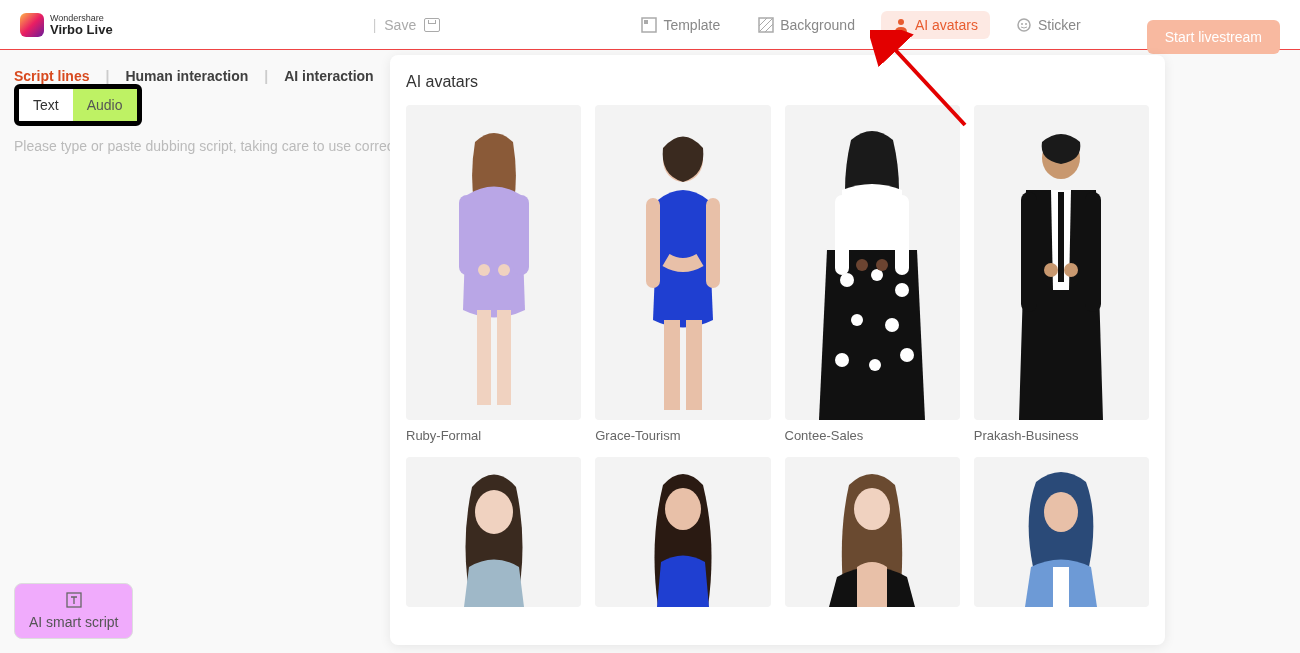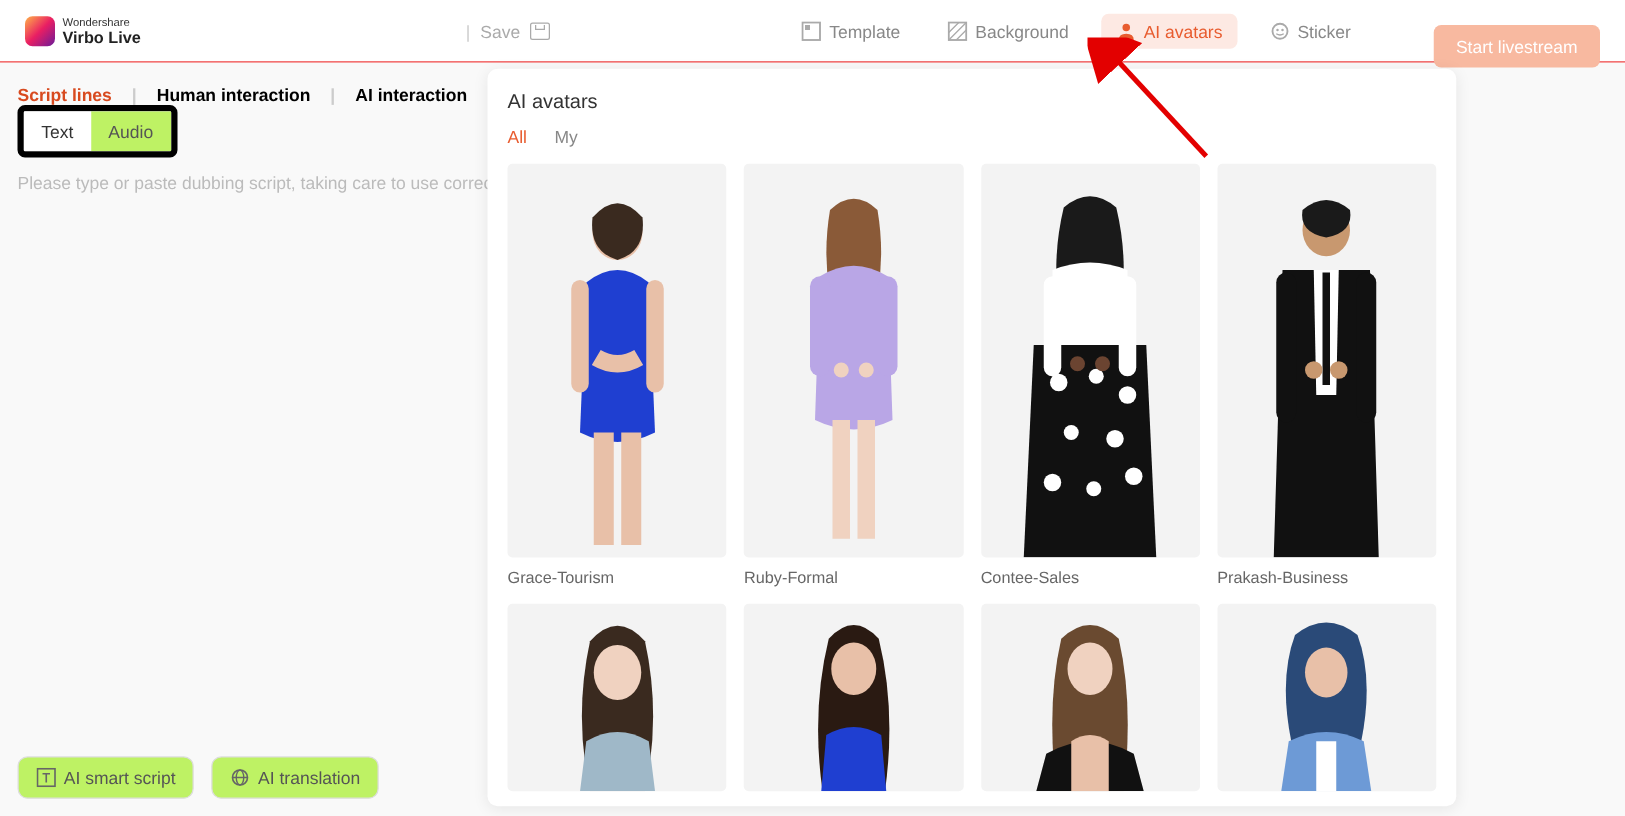--- a/index.html
+++ b/index.html
@@ -19,30 +19,30 @@
 
   .nav-center { margin-left: auto; display: flex; align-items: center; gap: 14px; }
   .nav-item { display: flex; align-items: center; gap: 6px; font-size: 14px; color: #888; cursor: pointer; padding: 6px 12px; border-radius: 6px; }
   .nav-item.active { background: #fde9e3; color: #e85c2f; }
   .nav-ico { width: 16px; height: 16px; display: inline-block; }
   .start-btn { margin-left: 40px; background: #f8b9a0; color: #fff; border: none; padding: 9px 18px; border-radius: 6px; font-size: 14px; cursor: pointer; margin-top: 24px; }
 
   
   .left-panel { position: absolute; left: 0; top: 50px; width: 460px; height: 603px; padding: 18px 14px; }
   .sub-tabs { display: flex; gap: 16px; font-size: 14px; font-weight: 600; }
-  .sub-tabs .tab { color: #000000; cursor: pointer; }
+  .sub-tabs .tab { color: #404040; cursor: pointer; }
   .sub-tabs .tab.active { color: #d84a1f; }
   .sub-tabs .sep { color: #ccc; }
   .mode-tabs { display: inline-flex; border: 5px solid #000000; border-radius: 6px; overflow: hidden; }
   .mode-tab { padding: 8px 14px; font-size: 14px; color: #555; background: #bef264; cursor: pointer; }
   .mode-tab.active { background: #fff; color: #333; }
   .script-area { margin-top: 12px; width: 100%; height: 380px; border: none; background: transparent; resize: none; font-size: 14px; color: #333; outline: none; }
   .script-area::placeholder { color: #bbb; }
   .bottom-btns { position: absolute; bottom: 14px; left: 14px; display: flex; gap: 14px; }
-  .pill-btn { display: flex; align-items: center; gap: 6px; border: 1px solid #ddd; background: #bef264; padding: 8px 14px; border-radius: 8px; font-size: 14px; color: #555; cursor: pointer; }
+  .pill-btn { display: flex; align-items: center; gap: 6px; border: 1px solid #ddd; background: #f0abfc; padding: 8px 14px; border-radius: 8px; font-size: 14px; color: #555; cursor: pointer; flex-direction: column; }
   .pill-ico { width: 16px; height: 16px; }
 
   
   .avatar-panel { position: absolute; left: 390px; top: 55px; width: 775px; height: 590px; background: #fff; border-radius: 8px; box-shadow: 0 2px 12px rgba(0,0,0,0.08); padding: 18px 16px 0 16px; overflow: hidden; }
   .panel-title { font-size: 16px; color: #333; font-weight: 500; }
   .filter-tabs { margin-top: 10px; display: flex; gap: 22px; font-size: 14px; }
   .filter-tab { color: #888; cursor: pointer; }
   .filter-tab.active { color: #e85c2f; }
   .grid { margin-top: 14px; display: grid; grid-template-columns: repeat(4, 1fr); gap: 14px 14px; }
   .card { display: flex; flex-direction: column; }
@@ -120,69 +120,57 @@
   </div>
   <textarea class="script-area" placeholder="Please type or paste dubbing script, taking care to use correct breaks" style=""></textarea>
   <div class="bottom-btns">
     <button class="pill-btn">
       <svg class="pill-ico" viewBox="0 0 16 16">
           <rect x="1" y="1" width="14" height="14" fill="none" stroke="#666" stroke-width="1.3"></rect>
           <path d="M5 5 H11 M8 5 V12" stroke="#666" stroke-width="1.3"></path>
         </svg>
       <span>AI smart script</span>
     </button>
-    <button class="pill-btn">
-      <svg class="pill-ico" viewBox="0 0 16 16">
-          <circle cx="8" cy="8" r="6" fill="none" stroke="#666" stroke-width="1.3"></circle>
-          <ellipse cx="8" cy="8" rx="3" ry="6" fill="none" stroke="#666" stroke-width="1.1"></ellipse>
-          <line x1="2" y1="8" x2="14" y2="8" stroke="#666" stroke-width="1.1"></line>
-        </svg>
-      <span>AI translation</span>
-    </button>
   </div>
 </div>
 
 <div class="avatar-panel">
   <div class="panel-title">AI avatars</div>
-  <div class="filter-tabs">
-    <span class="filter-tab active">All</span>
-    <span class="filter-tab">My</span>
-  </div>
   <div class="grid">
 
-    <div class="card">
-      <div class="thumb">
-        <svg class="person" width="130" height="300" viewBox="0 0 130 300">
-          <ellipse cx="65" cy="40" rx="20" ry="22" fill="#e8c0a8"></ellipse>
-          <path d="M45 28 Q65 5 85 28 Q88 55 65 62 Q42 55 45 28" fill="#3a2a1f"></path>
-          <path d="M40 80 Q65 60 90 80 L95 200 Q65 215 35 200 Z" fill="#1f3fd1"></path>
-          <rect x="28" y="78" width="14" height="90" rx="7" fill="#e8c0a8"></rect>
-          <rect x="88" y="78" width="14" height="90" rx="7" fill="#e8c0a8"></rect>
-          <path d="M48 140 Q65 150 82 140" stroke="#e8c0a8" stroke-width="14" fill="none"></path>
-          <rect x="46" y="200" width="16" height="90" fill="#e8c0a8"></rect>
-          <rect x="68" y="200" width="16" height="90" fill="#e8c0a8"></rect>
-        </svg>
-      </div>
-      <div class="caption">Grace-Tourism</div>
-    </div>
     <div class="card">
       <div class="thumb">
         <svg class="person" width="130" height="300" viewBox="0 0 130 300">
           <ellipse cx="65" cy="40" rx="19" ry="21" fill="#f0d2c0"></ellipse>
           <path d="M46 22 Q65 4 84 22 Q92 70 78 110 L52 110 Q38 70 46 22" fill="#8a5a38"></path>
           <path d="M38 75 Q65 58 92 75 L96 190 Q65 205 34 190 Z" fill="#b9a6e6"></path>
           <rect x="30" y="75" width="16" height="80" rx="8" fill="#b9a6e6"></rect>
           <rect x="84" y="75" width="16" height="80" rx="8" fill="#b9a6e6"></rect>
           <circle cx="55" cy="150" r="6" fill="#f0d2c0"></circle>
           <circle cx="75" cy="150" r="6" fill="#f0d2c0"></circle>
           <rect x="48" y="190" width="14" height="95" fill="#f0d2c0"></rect>
           <rect x="68" y="190" width="14" height="95" fill="#f0d2c0"></rect>
         </svg>
       </div>
       <div class="caption">Ruby-Formal</div>
+    </div>
+    <div class="card">
+      <div class="thumb">
+        <svg class="person" width="130" height="300" viewBox="0 0 130 300">
+          <ellipse cx="65" cy="40" rx="20" ry="22" fill="#e8c0a8"></ellipse>
+          <path d="M45 28 Q65 5 85 28 Q88 55 65 62 Q42 55 45 28" fill="#3a2a1f"></path>
+          <path d="M40 80 Q65 60 90 80 L95 200 Q65 215 35 200 Z" fill="#1f3fd1"></path>
+          <rect x="28" y="78" width="14" height="90" rx="7" fill="#e8c0a8"></rect>
+          <rect x="88" y="78" width="14" height="90" rx="7" fill="#e8c0a8"></rect>
+          <path d="M48 140 Q65 150 82 140" stroke="#e8c0a8" stroke-width="14" fill="none"></path>
+          <rect x="46" y="200" width="16" height="90" fill="#e8c0a8"></rect>
+          <rect x="68" y="200" width="16" height="90" fill="#e8c0a8"></rect>
+        </svg>
+      </div>
+      <div class="caption">Grace-Tourism</div>
     </div>
     <div class="card">
       <div class="thumb">
         <svg class="person" width="150" height="300" viewBox="0 0 150 300">
           <ellipse cx="75" cy="38" rx="19" ry="21" fill="#6b4431"></ellipse>
           <path d="M54 20 Q75 2 96 20 Q108 70 96 120 L54 120 Q42 70 54 20" fill="#1a1a1a"></path>
           <path d="M45 70 Q75 58 105 70 L105 130 L45 130 Z" fill="#fff"></path>
           <path d="M30 130 L120 130 L128 300 L22 300 Z" fill="#111"></path>
           <g fill="#fff">
               <circle cx="50" cy="160" r="7"></circle>

